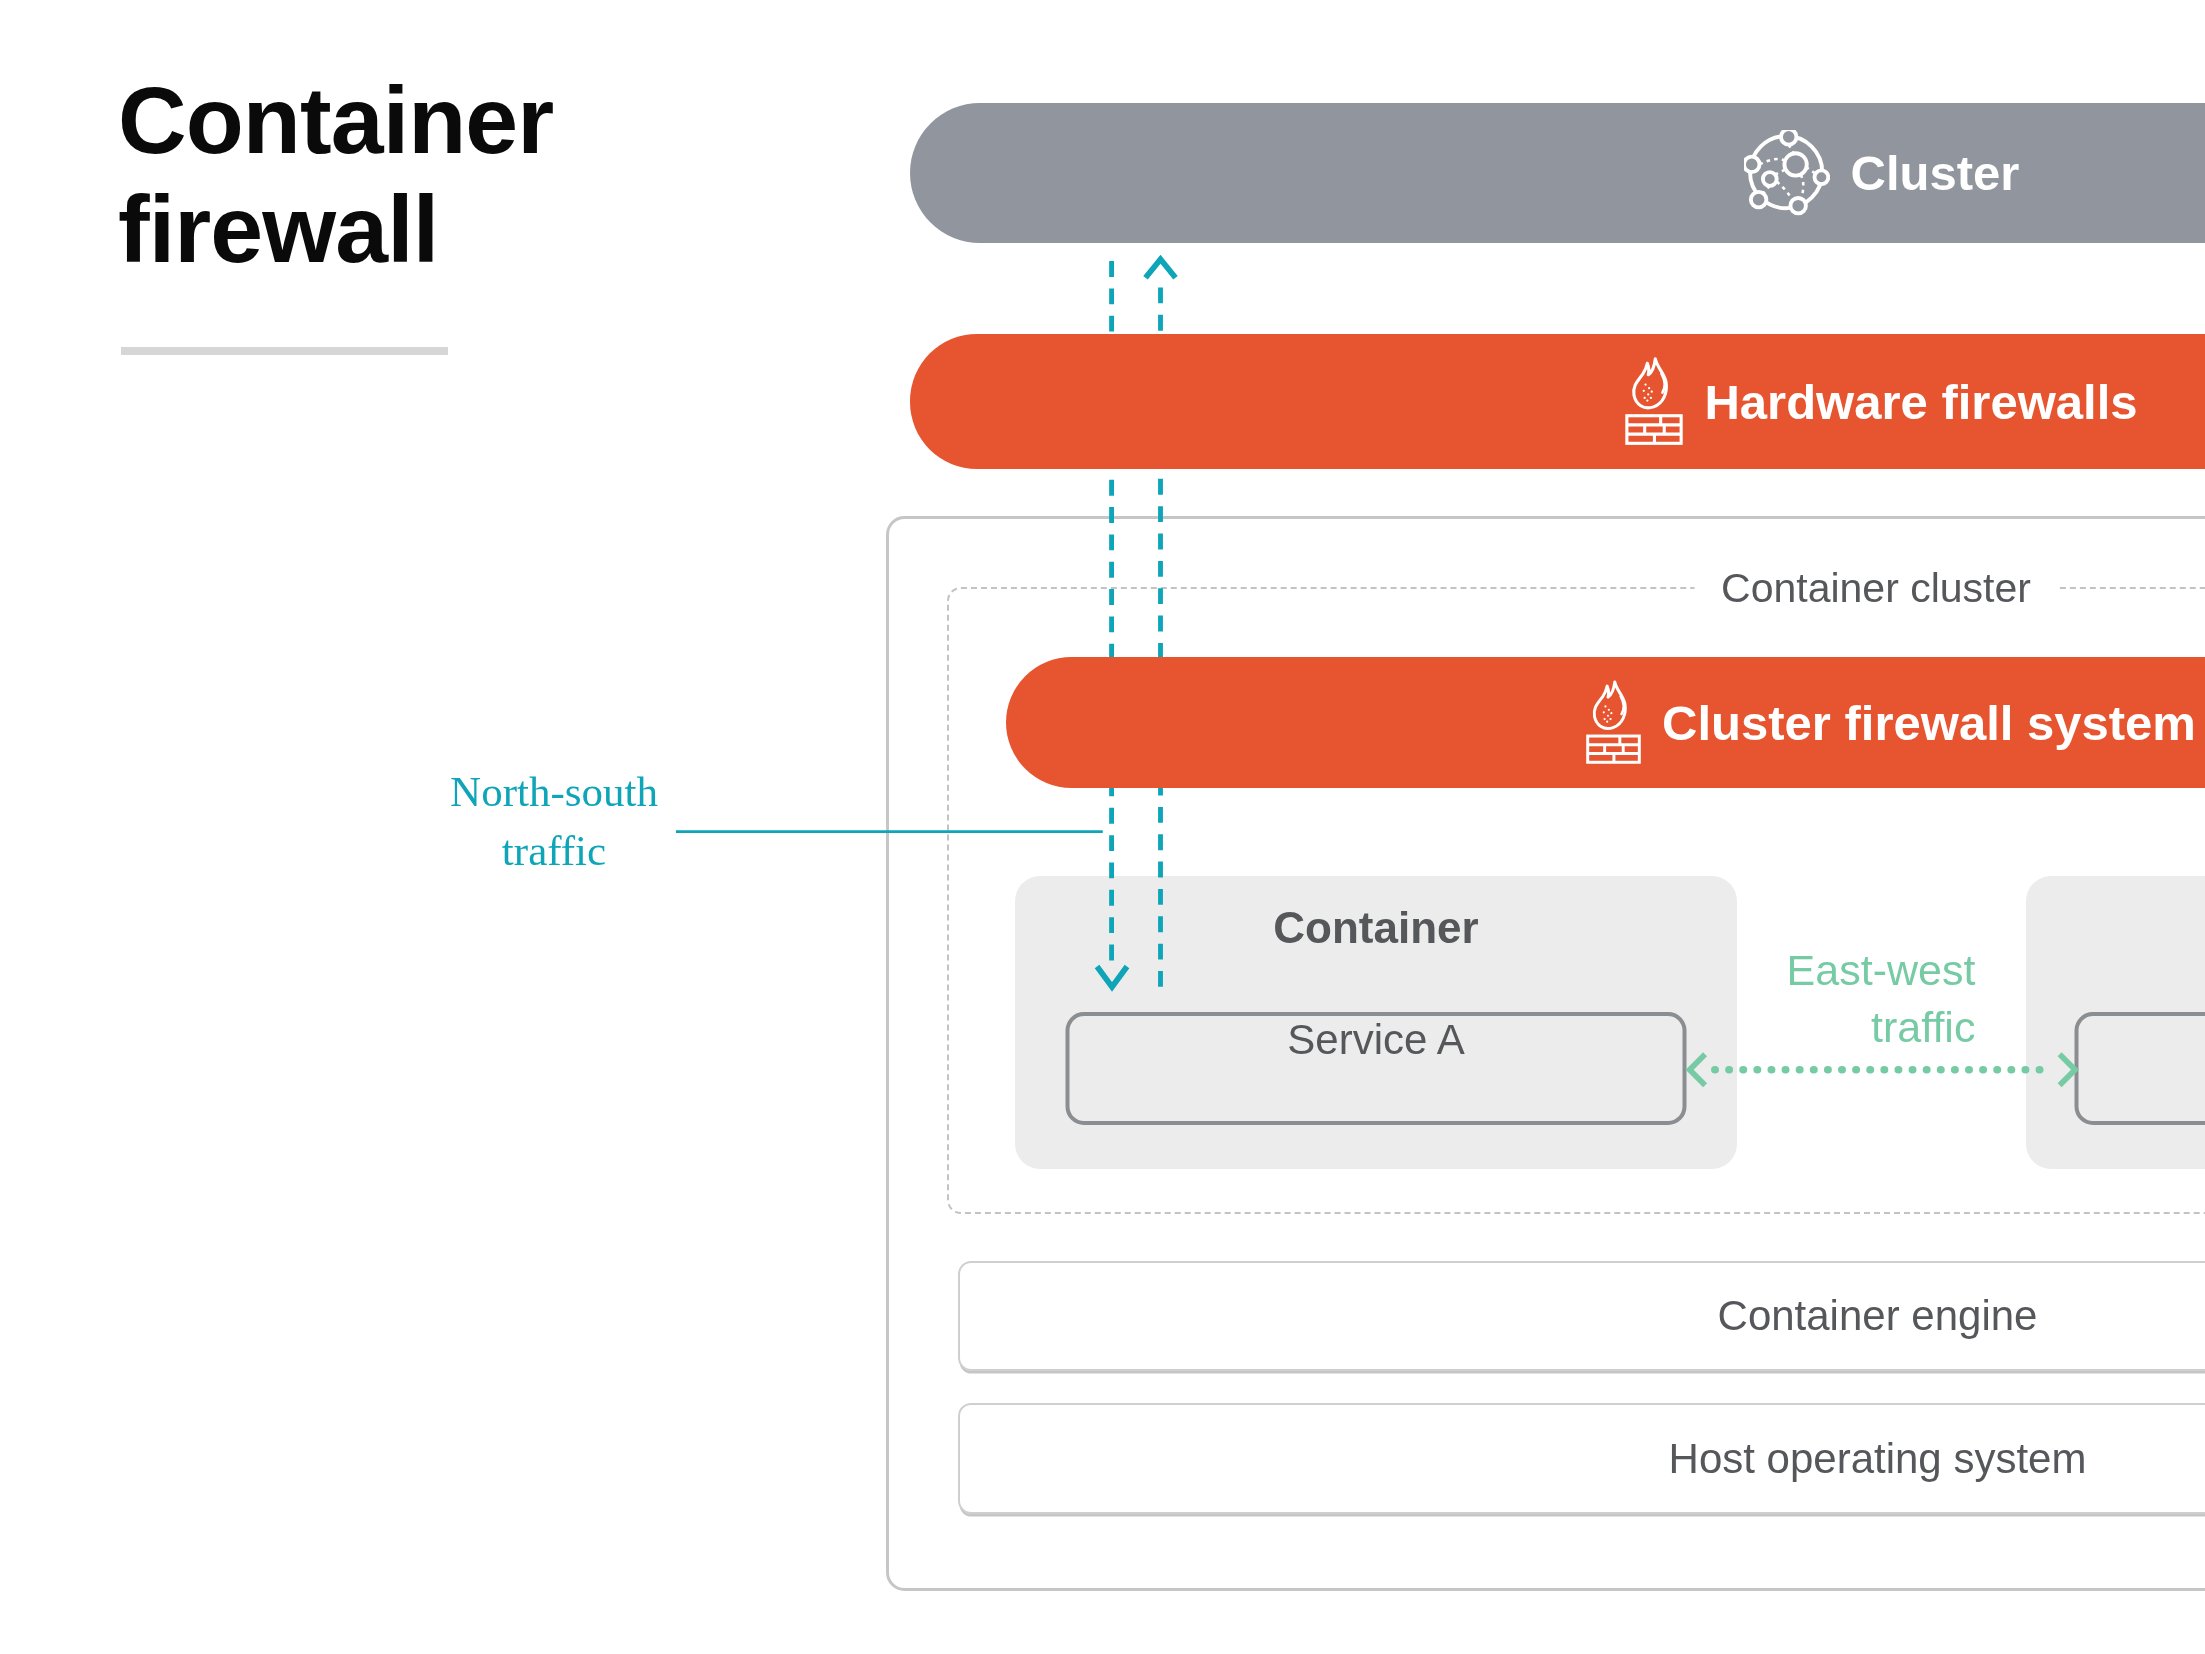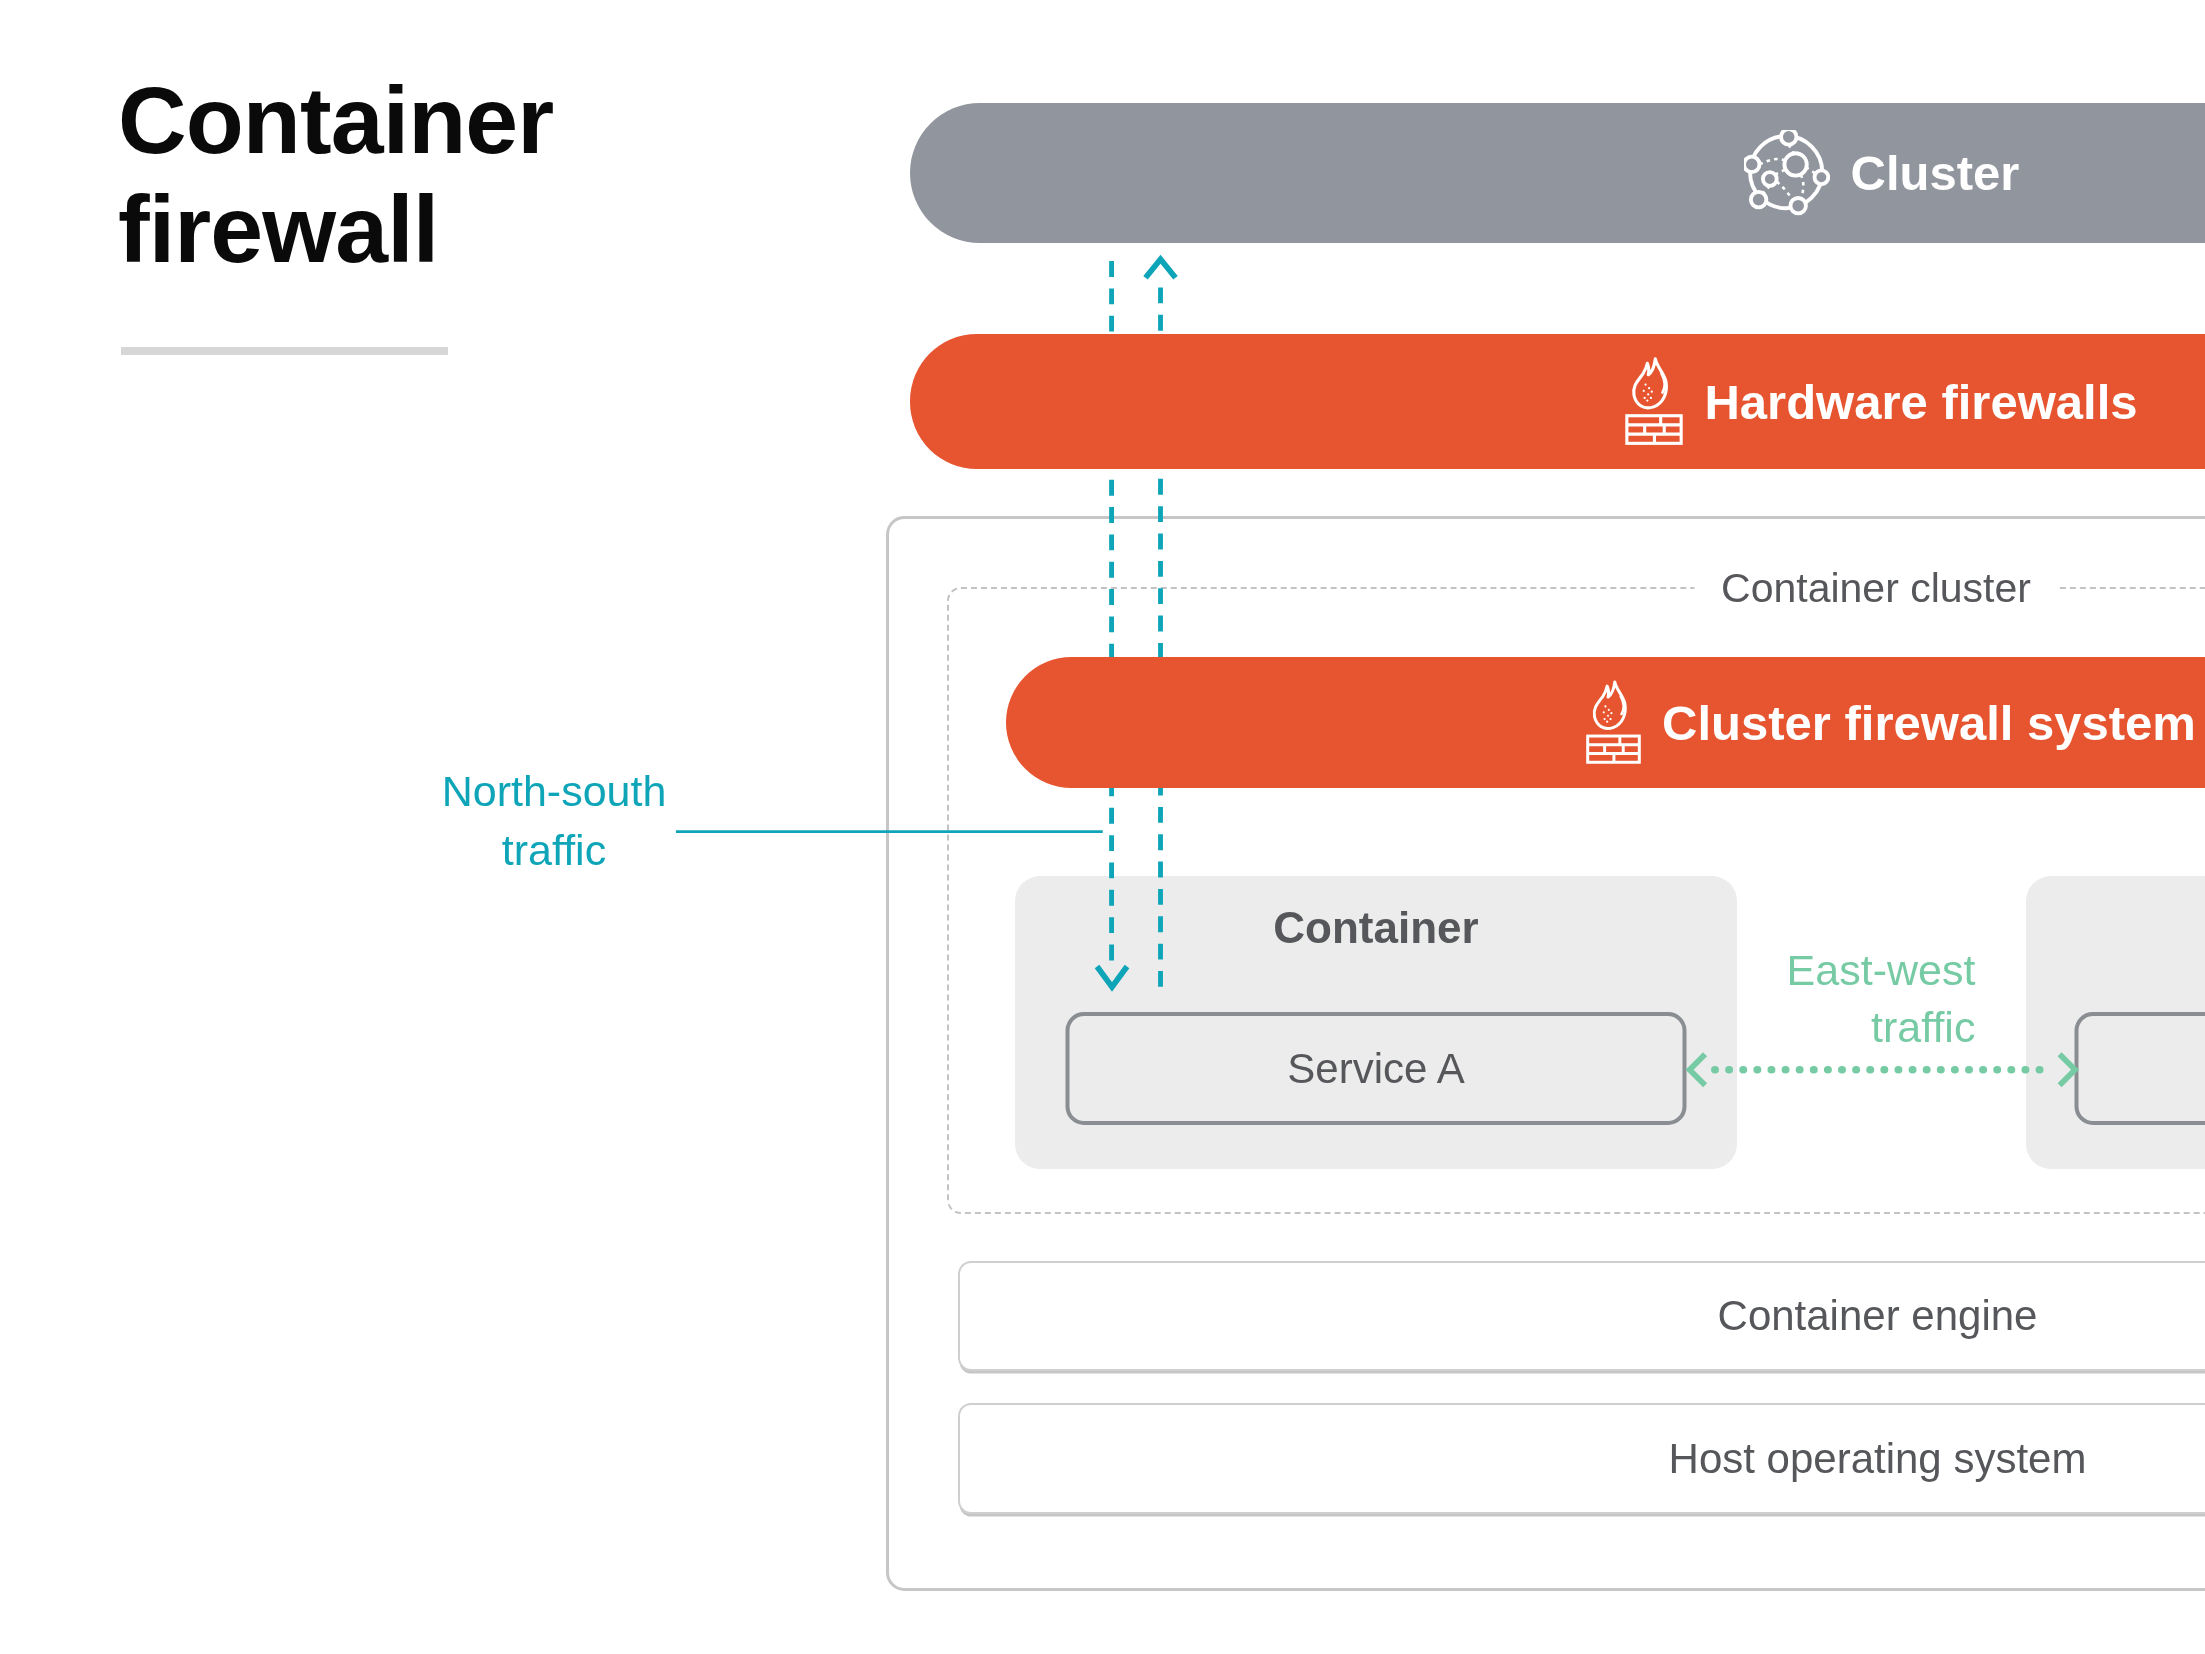--- a/index.html
+++ b/index.html
@@ -71,21 +71,21 @@
   .container-a{left:1015px;top:876px;}
   .container-b{left:2026px;top:876px;width:717px;}
   .container-title{
     position:absolute;left:0;right:0;top:27px;text-align:center;
     font-size:44px;font-weight:bold;color:var(--text-dark);
   }
   .service-box{
     position:absolute;left:50%;transform:translateX(-50%);
     top:136px;width:613px;height:105px;
     border:4.4px solid #8A8D91;border-radius:18.5px;
-    display:flex;align-items:center;justify-content:center;
+    display:flex;justify-content:center;
     font-size:42px;color:var(--text-dark);
   }
 
   
   .outline-box{
     left:958px;width:1835px;
     border:2.6px solid #CFCFCF;border-radius:13.2px;
     box-shadow:0 4.4px 0 -1.8px #C6C6C6;
     display:flex;align-items:center;justify-content:center;
     font-size:42px;color:var(--text-dark);
@@ -98,21 +98,21 @@
     left:1891px;top:1552px;transform:translateX(-50%);
     font-size:49px;line-height:65px;font-weight:bold;color:#0A0A0A;
     background:var(--page-bg);padding:0 31px;
     z-index:3;white-space:nowrap;
   }
 
   
   .ns-label{
     left:554px;top:762px;transform:translateX(-50%);
     text-align:center;color:var(--teal);
-    font-size:43px;line-height:59px;z-index:2;white-space:nowrap;
+    font-size:43px;line-height:59px;z-index:2;white-space:nowrap;font-family:Liberation Serif, serif;
   }
   .ew-label{
     left:1881px;top:942px;transform:translateX(-50%);
     text-align:right;color:var(--mint);
     font-size:43px;line-height:57px;z-index:2;white-space:nowrap;
   }
 
   
   .connectors{
     left:0;top:0;width:2941px;height:1654px;

